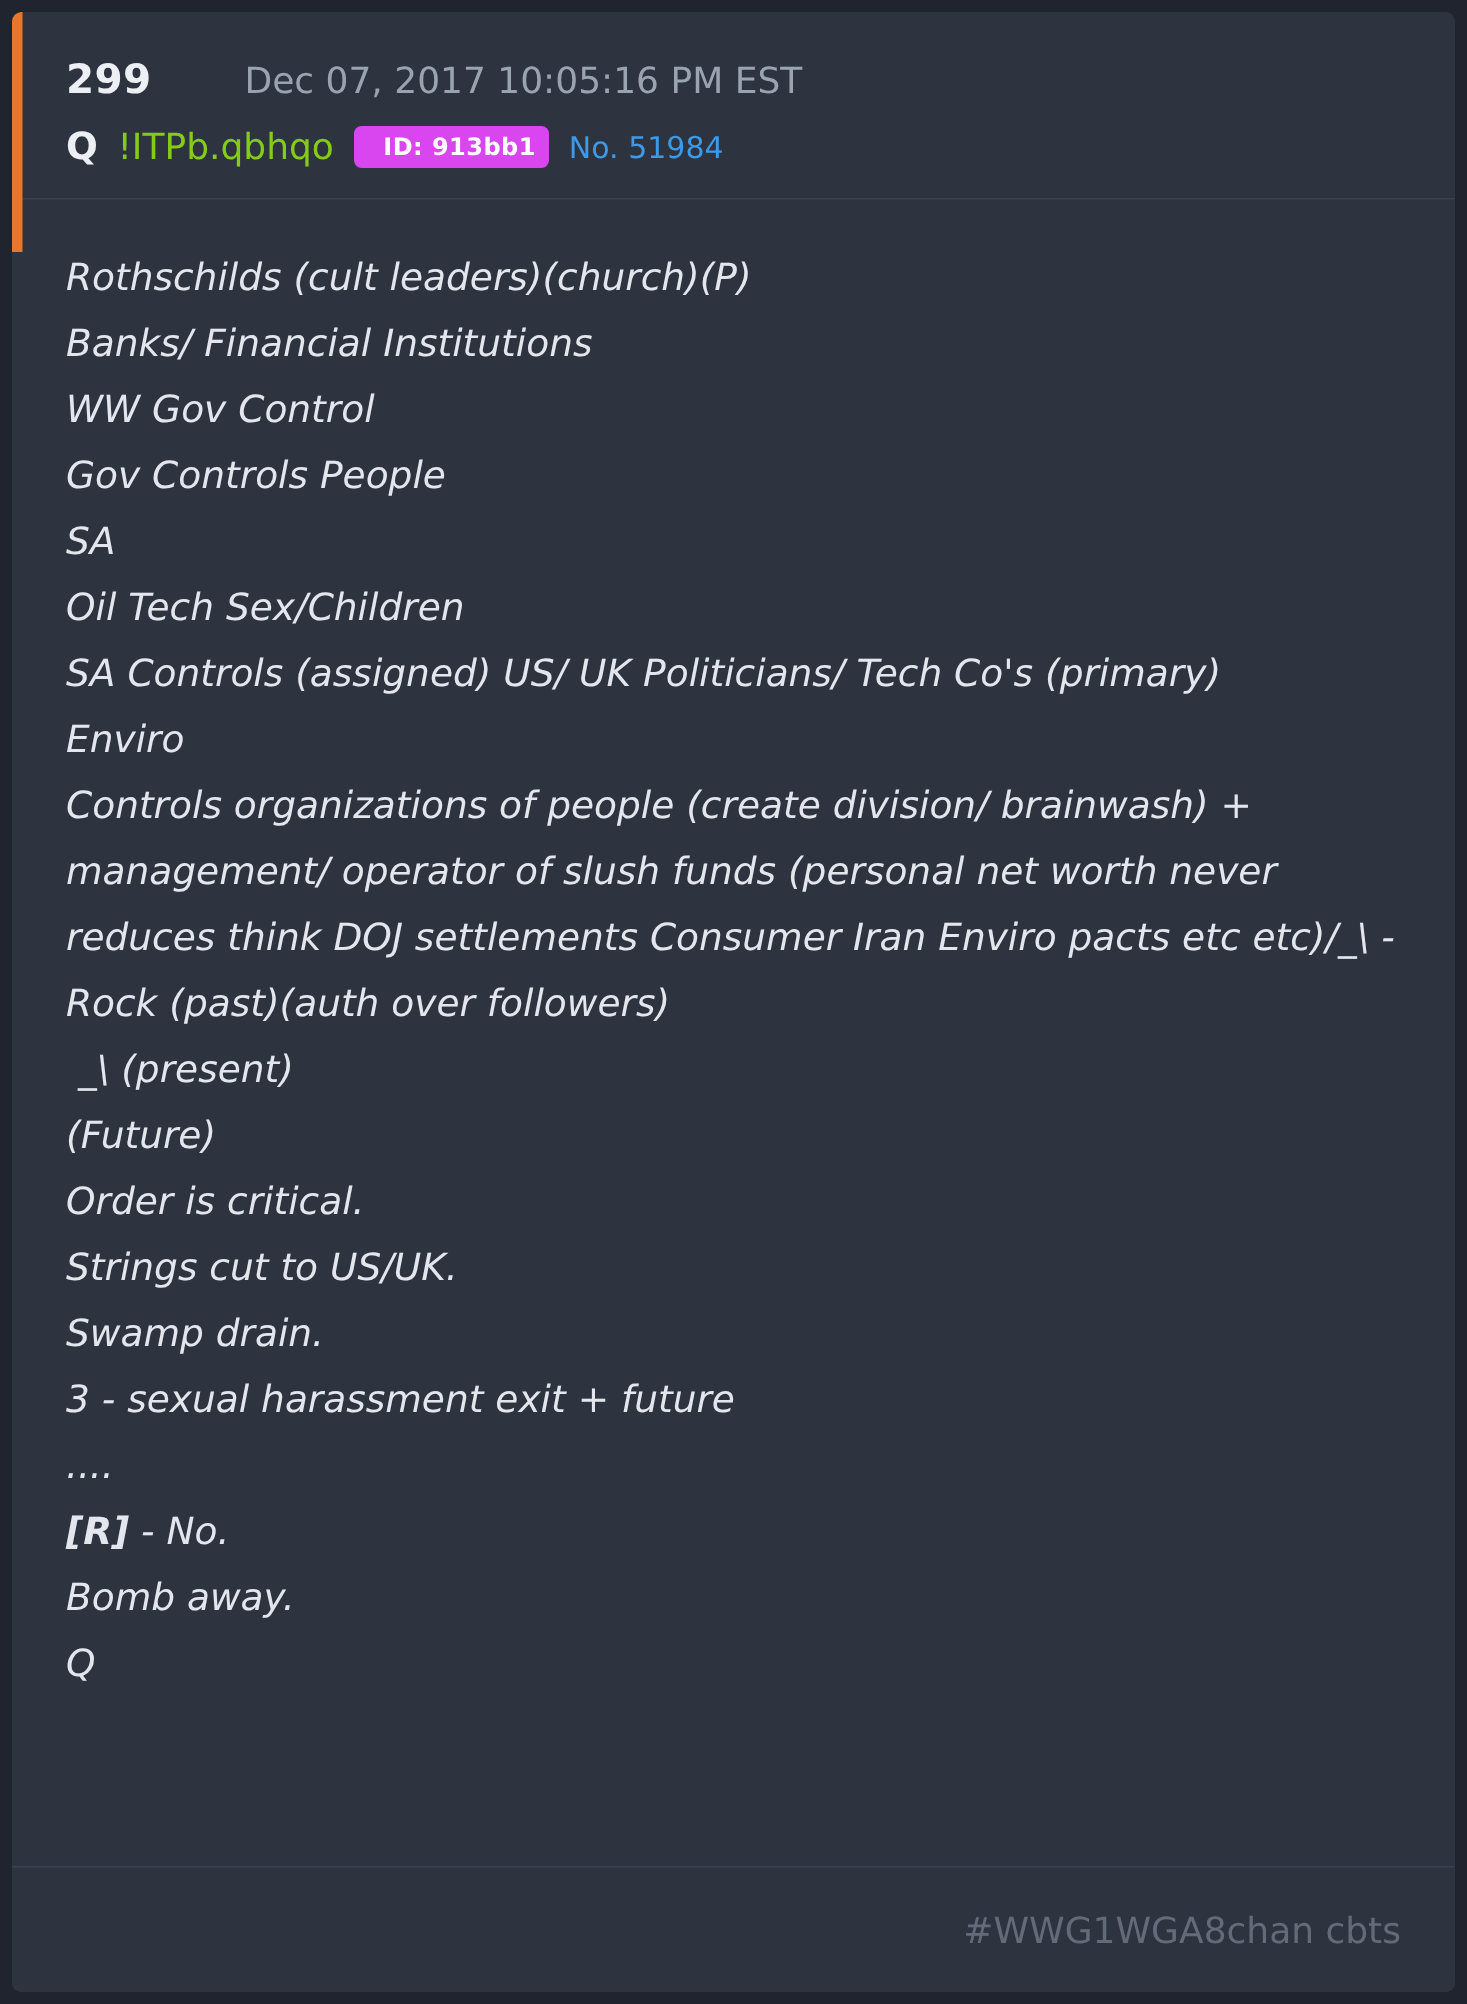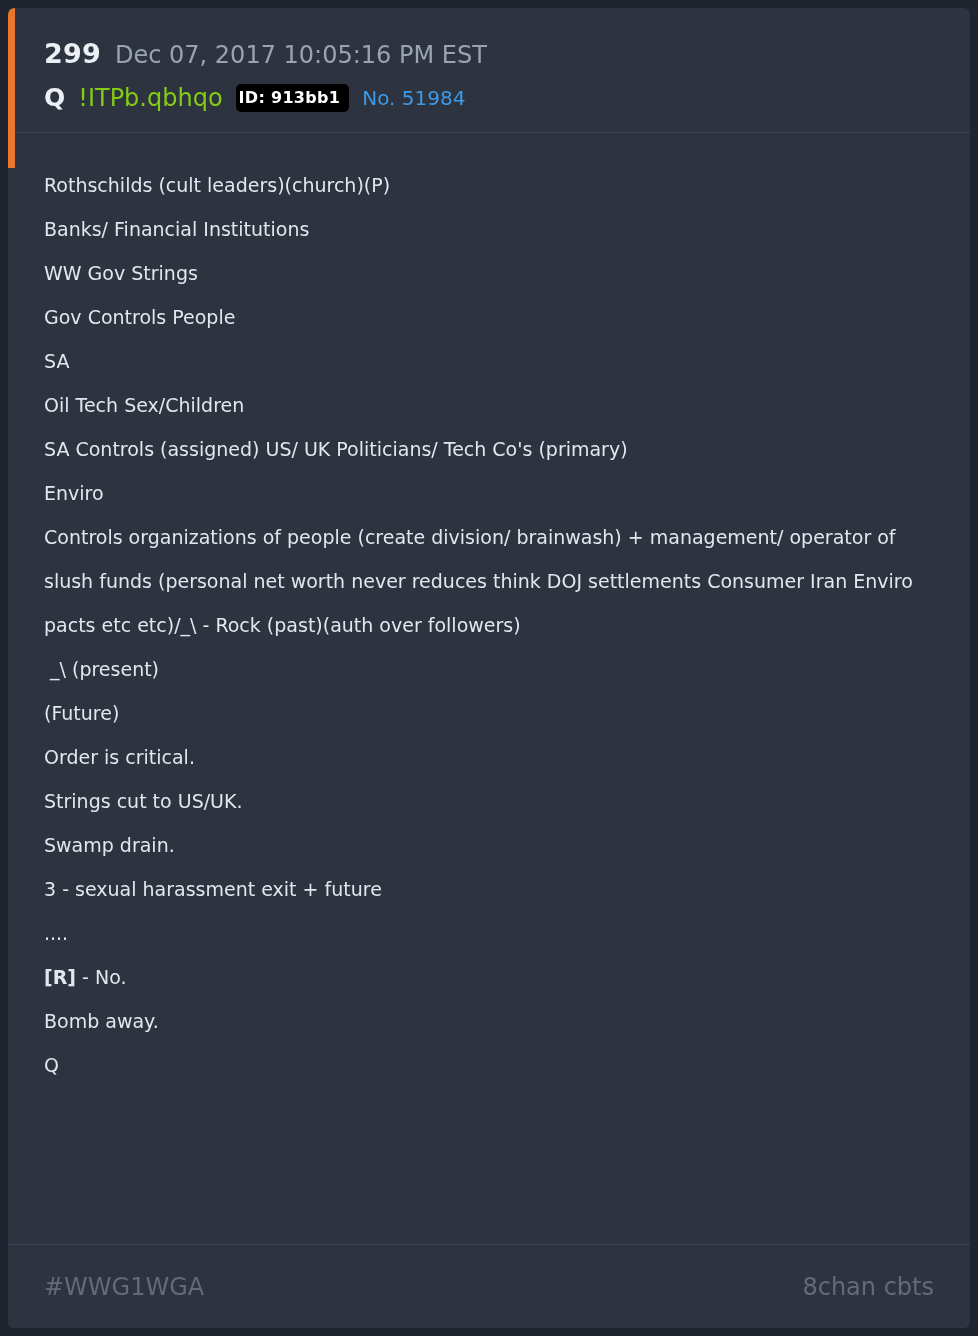--- a/index.html
+++ b/index.html
@@ -51,74 +51,76 @@
   }
   .post-number {
     font-size: 27px;
     font-weight: bold;
     color: #eceff4;
     letter-spacing: 0.2px;
   }
   .timestamp {
     font-size: 24px;
     color: #9aa3b0;
+    margin-left: 48px;
   }
   .header-line2 {
     display: flex;
     align-items: center;
     gap: 13px;
   }
   .q-name {
     font-size: 25px;
     font-weight: bold;
     color: #eceff4;
   }
   .tripcode {
     font-size: 24px;
     color: #84cc16;
   }
   .id-badge {
-    background: #000000;
+    background: #d946ef;
     color: #ffffff;
     font-size: 16px;
     font-weight: bold;
-    padding: 4px 9px 5px 3px;
+    padding: 4px 9px 5px 20px;
     border-radius: 5px;
     letter-spacing: 0.3px;
   }
   .post-link {
     font-size: 20px;
     color: #3d9ae8;
     text-decoration: none;
   }
   .body {
     flex: 1 1 auto;
     padding: 30px 36px 10px 36px;
     box-sizing: border-box;
     overflow: hidden;
   }
   .line {
-    font-size: 19px;
+    font-size: 25px;
     line-height: 44px;
     color: #e3e7ed;
     white-space: pre-wrap;
     word-wrap: break-word;
+    font-style: italic;
   }
   .line b {
     font-weight: bold;
     color: #e3e7ed;
   }
   .footer {
     height: 84px;
     flex: 0 0 auto;
     border-top: 1px solid #3a4150;
     background: #2d333f;
     display: flex;
     align-items: center;
-    justify-content: space-between;
+    justify-content: flex-end;
     padding: 0 36px;
     box-sizing: border-box;
   }
   .footer-left, .footer-right {
     font-size: 24px;
     color: #636b7a;
   }
 </style>
 </head>
 <body>
@@ -136,21 +138,21 @@
         <span class="q-name">Q</span>
         <span class="tripcode">!ITPb.qbhqo</span>
         <span class="id-badge">ID: 913bb1</span>
         <a class="post-link" href="#">No. 51984</a>
       </div>
     </div>
 
     <div class="body">
       <div class="line">Rothschilds (cult leaders)(church)(P)</div>
       <div class="line">Banks/ Financial Institutions</div>
-      <div class="line">WW Gov Strings</div>
+      <div class="line">WW Gov Control</div>
       <div class="line">Gov Controls People</div>
       <div class="line">SA</div>
       <div class="line">Oil Tech Sex/Children</div>
       <div class="line">SA Controls (assigned) US/ UK Politicians/ Tech Co's (primary)</div>
       <div class="line">Enviro</div>
       <div class="line">Controls organizations of people (create division/ brainwash) + management/ operator of slush funds (personal net worth never reduces think DOJ settlements Consumer Iran Enviro pacts etc etc)/_\ - Rock (past)(auth over followers)</div>
       <div class="line"> _\ (present)</div>
       <div class="line">(Future)</div>
       <div class="line">Order is critical.</div>
       <div class="line">Strings cut to US/UK.</div>

